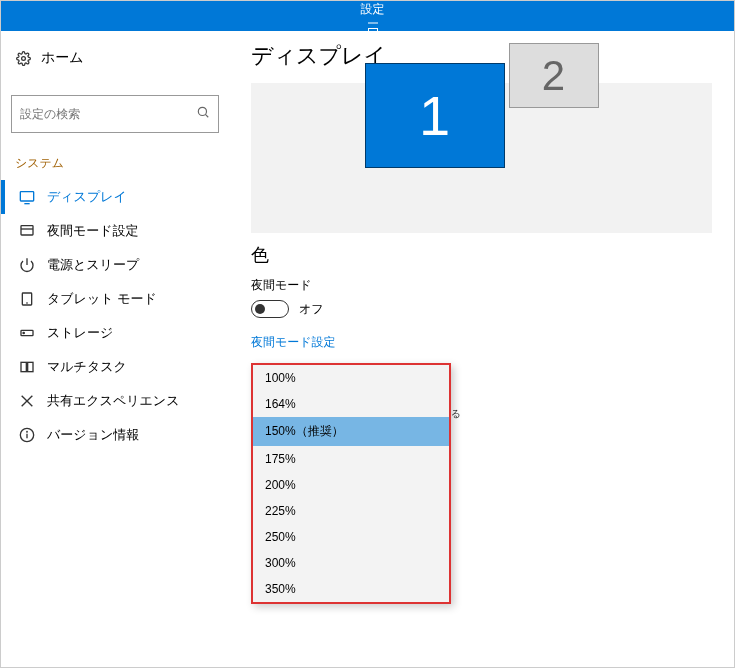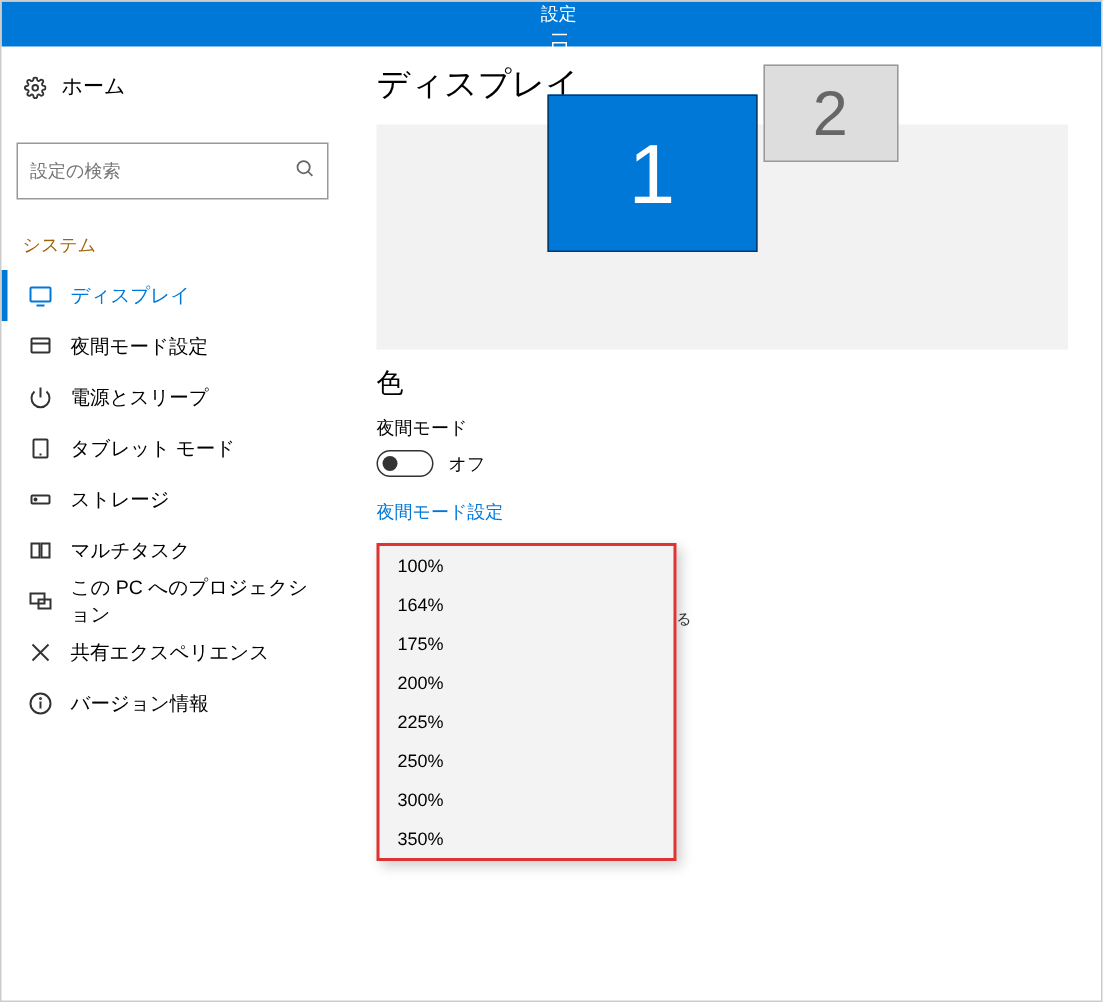--- a/index.html
+++ b/index.html
@@ -141,29 +141,20 @@
           <svg width="16" height="16" viewBox="0 0 24 24" fill="none" stroke="currentColor" stroke-width="2">
             <rect x="3" y="5" width="8" height="14"></rect>
             <rect x="13" y="5" width="8" height="14"></rect>
           </svg>
         </span>
       <span>マルチタスク</span>
     </div>
     <div class="navitem">
       <span class="navicon">
           <svg width="16" height="16" viewBox="0 0 24 24" fill="none" stroke="currentColor" stroke-width="2">
-            <rect x="2" y="4" width="14" height="10"></rect>
-            <rect x="10" y="10" width="12" height="9"></rect>
-          </svg>
-        </span>
-      <span>この PC へのプロジェクション</span>
-    </div>
-    <div class="navitem">
-      <span class="navicon">
-          <svg width="16" height="16" viewBox="0 0 24 24" fill="none" stroke="currentColor" stroke-width="2">
             <line x1="4" y1="4" x2="20" y2="20"></line>
             <line x1="20" y1="4" x2="4" y2="20"></line>
           </svg>
         </span>
       <span>共有エクスペリエンス</span>
     </div>
     <div class="navitem">
       <span class="navicon">
           <svg width="16" height="16" viewBox="0 0 24 24" fill="none" stroke="currentColor" stroke-width="2">
             <circle cx="12" cy="12" r="10"></circle>
@@ -192,20 +183,21 @@
       <div class="toggle-pill"></div>
       <span style="font-size:12px;">オフ</span>
     </div>
     <span class="link">夜間モード設定</span>
 
     <div class="dropdown-box">
       <span class="peek">る</span>
       <div class="dropdown-list" id="scale-list">
           <div class="opt">100%</div>
           <div class="opt">164%</div>
+          <div class="opt sel">150%（推奨）</div>
           <div class="opt">175%</div>
           <div class="opt">200%</div>
           <div class="opt">225%</div>
           <div class="opt">250%</div>
           <div class="opt">300%</div>
           <div class="opt">350%</div>
         </div>
     </div>
 
     

